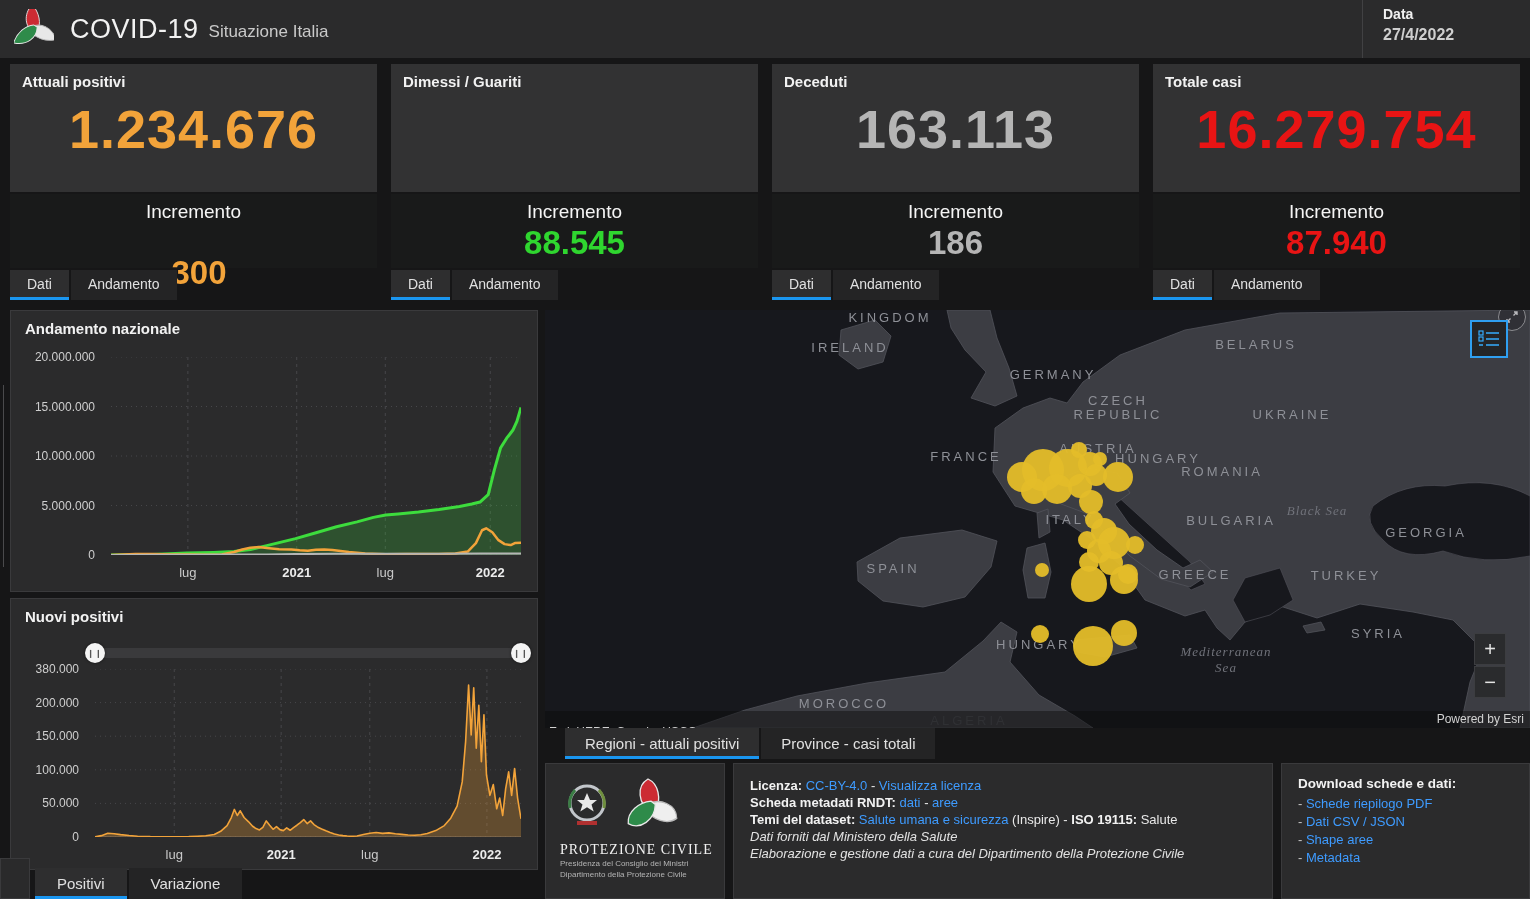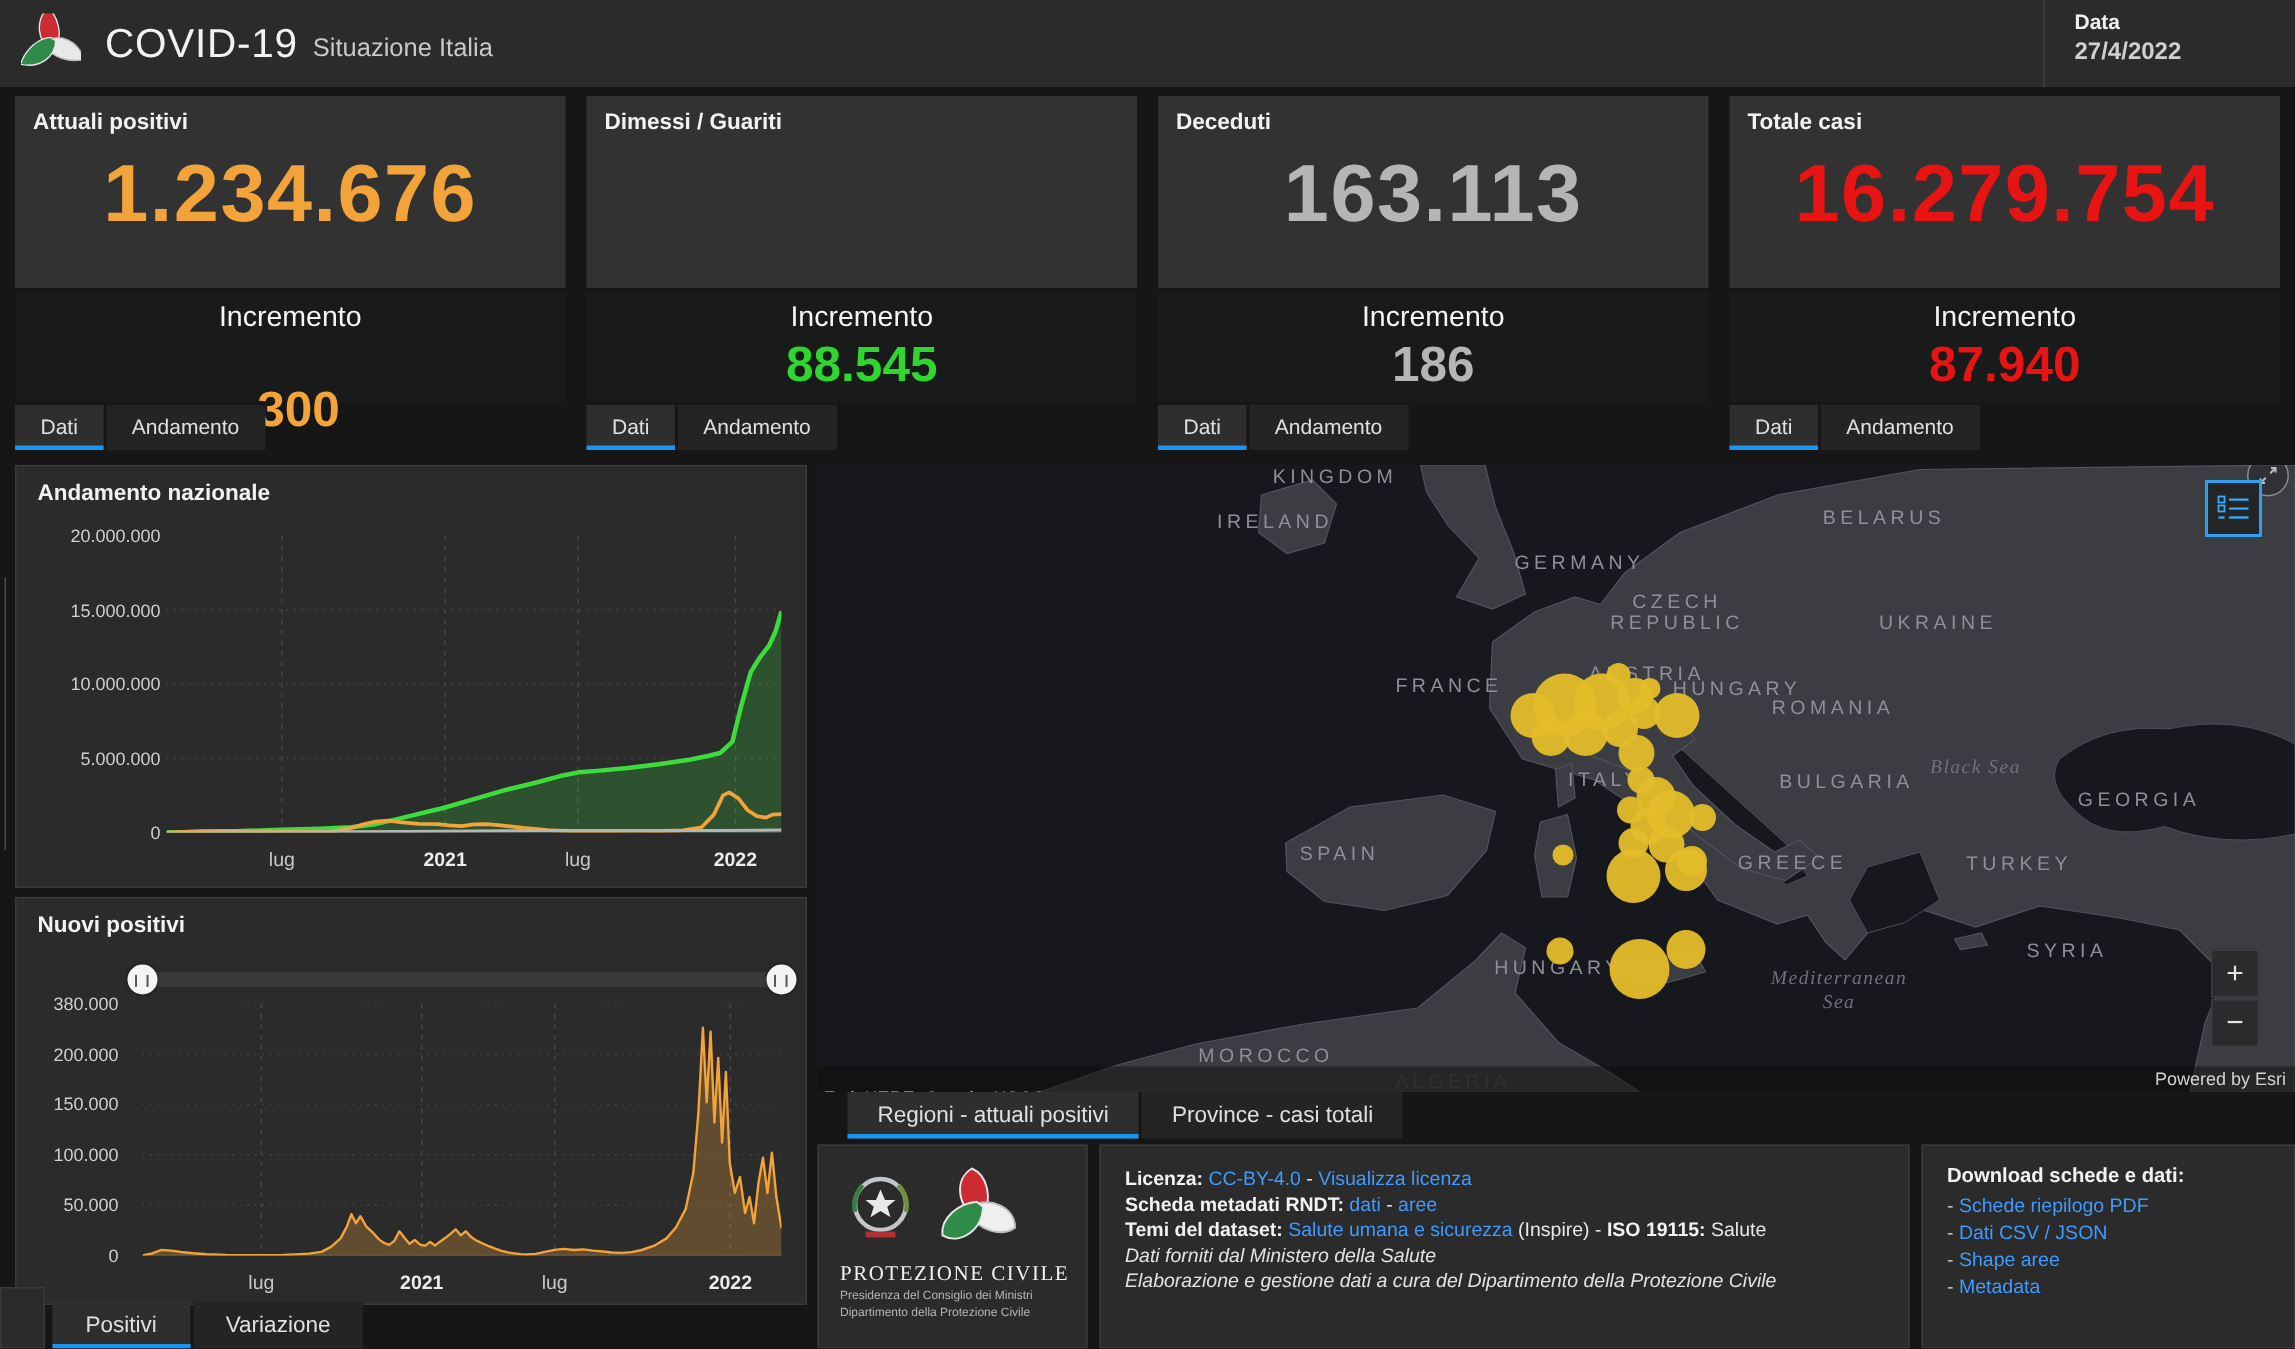--- a/index.html
+++ b/index.html
@@ -27,21 +27,21 @@
   .tab{background:#242425;color:#e0e0e0;font-size:14px;padding:6px 17px 0 17px;box-sizing:border-box;height:30px;cursor:pointer;}
   .tab.active{background:#2e2e2f;border-bottom:3px solid #1a96f0;}
 
   
   .panel{position:absolute;background:#2b2b2c;border:1px solid #3a3a3c;box-sizing:border-box;}
   #panel-andamento{left:10px;top:310px;width:528px;height:282px;}
   #panel-nuovi{left:10px;top:598px;width:528px;height:272px;}
   .panel-title{position:absolute;left:14px;top:9px;font-size:15px;font-weight:bold;color:#f2f2f2;}
   .chart-plot{position:absolute;}
   #panel-andamento .chart-plot{left:100px;right:16px;top:46px;bottom:36px;}
-  #panel-andamento .ylabels{position:absolute;left:12px;width:92px;top:46px;bottom:36px;}
+  #panel-andamento .ylabels{position:absolute;left:0;width:92px;top:46px;bottom:36px;}
   #panel-andamento .xlabels{position:absolute;left:100px;right:16px;bottom:6px;height:20px;}
   #panel-nuovi .chart-plot{left:84px;right:16px;top:70px;bottom:32px;}
   #panel-nuovi .ylabels{position:absolute;left:0;width:76px;top:70px;bottom:32px;}
   #panel-nuovi .xlabels{position:absolute;left:84px;right:16px;bottom:2px;height:20px;}
   .chart-plot svg{position:absolute;left:0;top:0;width:100%;height:100%;}
   .ytick{position:absolute;right:8px;transform:translateY(-50%);font-size:12px;color:#cfcfcf;white-space:nowrap;}
   .xtick{position:absolute;transform:translateX(-50%);font-size:13px;color:#c9c9c9;}
   .xtick.bold{font-weight:bold;color:#ececec;}
   
   #slider{position:absolute;left:84px;right:16px;top:48px;height:12px;}

